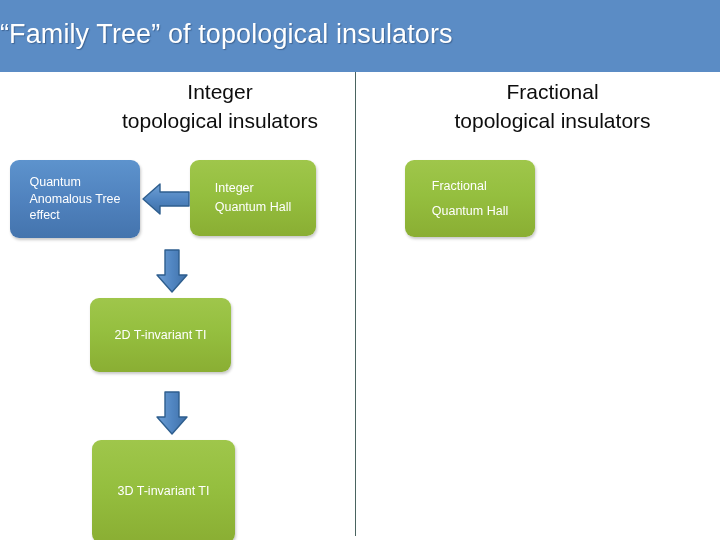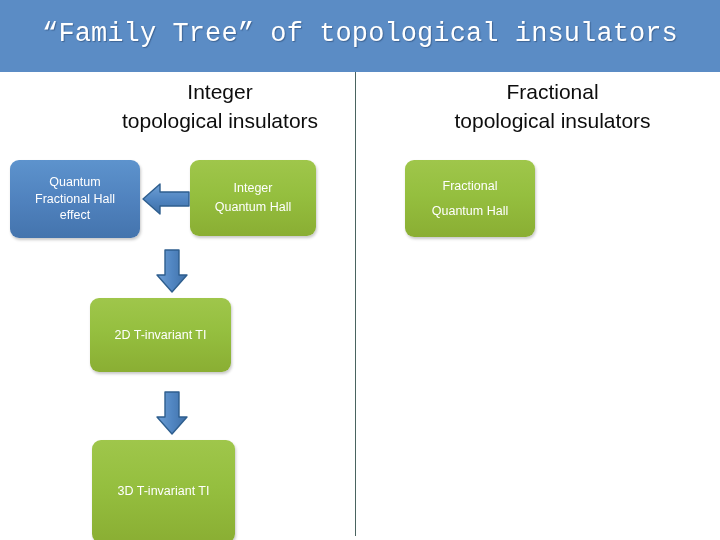--- a/index.html
+++ b/index.html
@@ -22,28 +22,26 @@
     top: 0;
     width: 720px;
     height: 72px;
     background: #5b8cc5;
   }
   #slide-title {
     position: absolute;
     left: 0;
     top: 19px;
     width: 720px;
-    text-align: center;
     font-size: 27px;
     font-weight: 400;
     color: #ffffff;
     letter-spacing: 0.1px;
     text-shadow: 1px 1px 1px rgba(40,70,110,0.55);
     white-space: nowrap;
-    font-family: Liberation Mono, monospace;
   }
 
   
   .column-heading {
     position: absolute;
     text-align: center;
     font-size: 21px;
     line-height: 1.38;
     color: #0d0d0d;
     font-weight: 400;
@@ -69,21 +67,21 @@
     background: #4a6460;
   }
 
   
   .node-box {
     position: absolute;
     border-radius: 9px;
     display: flex;
     align-items: center;
     justify-content: center;
-    text-align: center;
+    text-align: left;
     color: #ffffff;
     font-size: 12.5px;
     line-height: 1.35;
     box-sizing: border-box;
     padding: 4px 8px;
     box-shadow: 1px 2px 3px rgba(0,0,0,0.22);
   }
   .node-box.blue {
     background: linear-gradient(to bottom, #5d93cd 0%, #4f81bd 55%, #4474ad 100%);
   }
@@ -168,21 +166,21 @@
 <div id="heading-fractional" class="column-heading">
   <span>Fractional</span><br>
   <span>topological insulators</span>
 </div>
 
 <div id="column-divider"></div>
 
 <div id="box-qahe" class="node-box blue">
   <span class="node-label">
     <span>Quantum</span><br>
-    <span>Fractional Hall</span><br>
+    <span>Anomalous Tree</span><br>
     <span>effect</span>
   </span>
 </div>
 
 <div id="box-iqh" class="node-box green">
   <span class="node-label">
     <span>Integer</span><br>
     <span>Quantum Hall</span>
   </span>
 </div>

